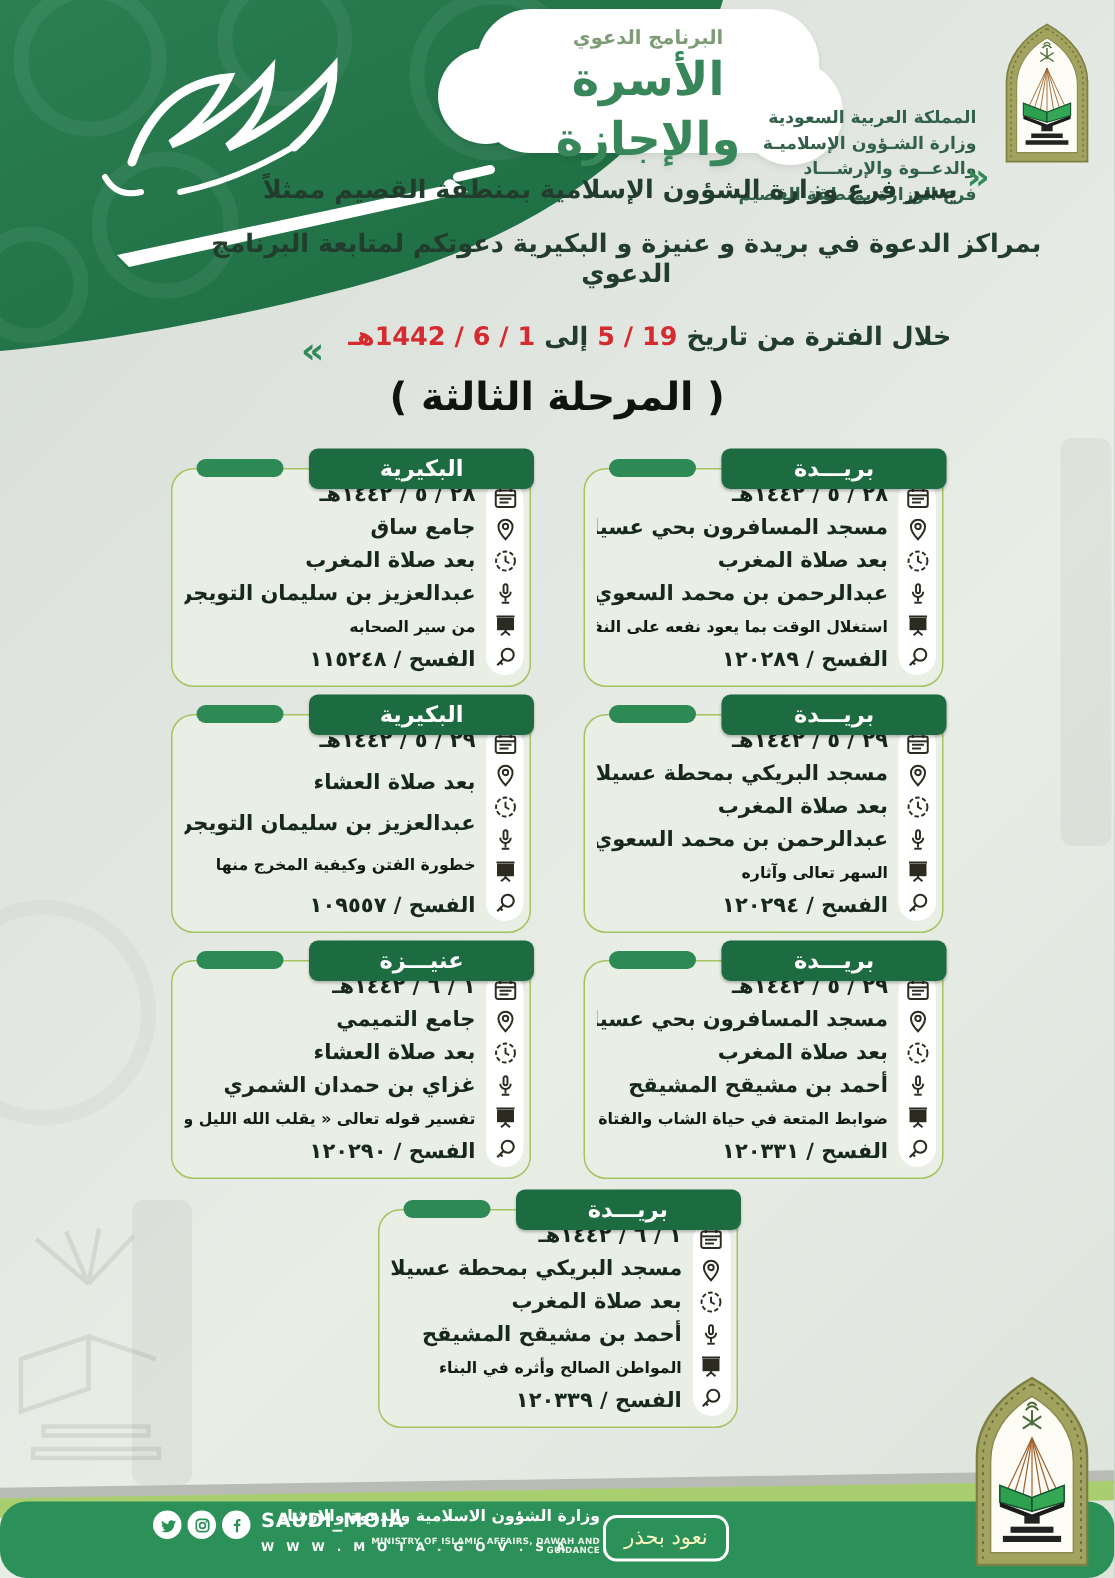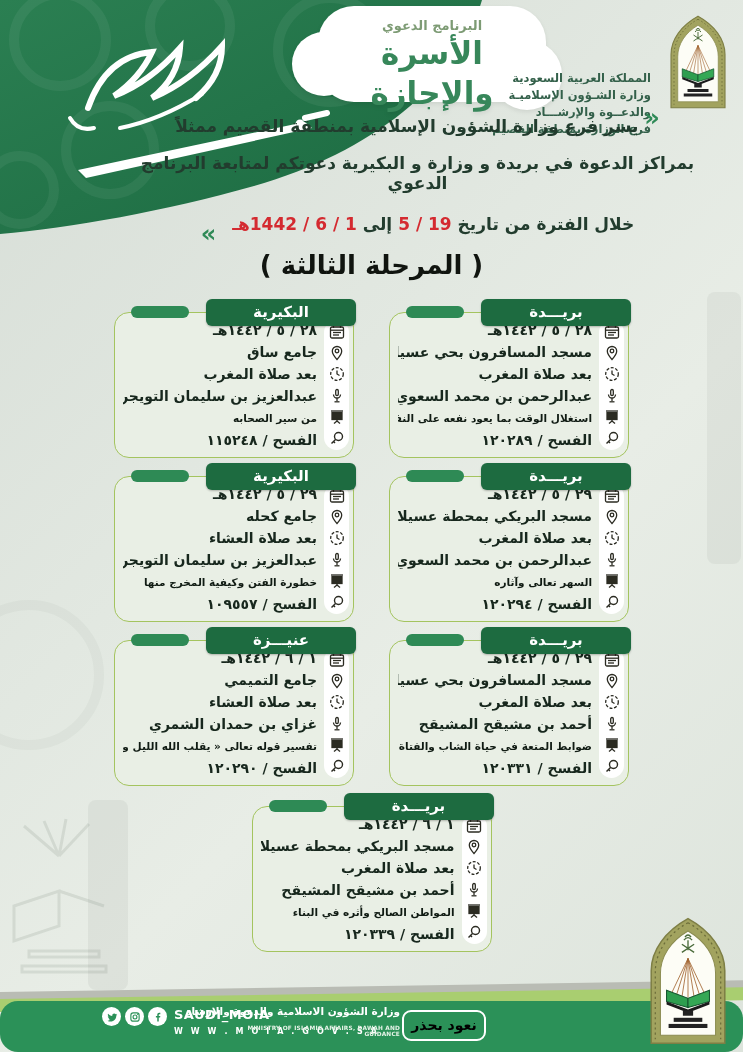--- a/index.html
+++ b/index.html
@@ -80,21 +80,21 @@
   .social-btn { width:19px; height:19px; background:#fff; border-radius:50%; color:#2b9158;
           display:flex; align-items:center; justify-content:center; }
   .social-btn svg { width:12px; height:12px; }
   .handle { position:absolute; left:174px; top:6px; color:#fff; font-size:13px; font-weight:bold; letter-spacing:.5px; }
   .website { position:absolute; left:174px; top:26px; color:#fff; font-size:8px; font-weight:bold; letter-spacing:2.6px; }
   .f-ministry-ar { position:absolute; left:240px; top:4px; width:160px; text-align:right; direction:rtl;
           color:#fff; font-size:10.5px; font-weight:bold; white-space:nowrap; }
   .f-ministry-en { position:absolute; left:228px; top:24px; width:172px; text-align:right;
           color:#e8f4e9; font-size:5.8px; font-weight:bold; letter-spacing:.2px; }
   .safety-badge { position:absolute; left:402px; top:9px; width:84px; height:31px; border:2.5px solid #fff;
-          border-radius:9px; color:#000000; font-size:14px; font-weight:bold; text-align:center;
+          border-radius:9px; color:#fef9c3; font-size:14px; font-weight:normal; text-align:center;
           line-height:26px; direction:rtl; }
 </style>
 </head>
 <body>
 
 <div class="poster">
 
   <svg class="flag" viewBox="0 0 505 245">
     <defs>
       <linearGradient id="fg" x1="0" y1="0" x2="1" y2="1">
@@ -163,21 +163,21 @@
         <rect x="32" y="100" width="28" height="4" fill="#222222"></rect>
         <rect x="27" y="106" width="38" height="4" fill="#222222"></rect>
       </g>
     </svg>
   </div>
 
   <div class="intro">
     <div class="intro-line">
       <span class="q q-open">«</span><span>يسر فرع وزارة الشؤون الإسلامية بمنطقة القصيم ممثلاً</span>
     </div>
-    <div class="intro-line">بمراكز الدعوة في بريدة و وزارة و البكيرية دعوتكم لمتابعة البرنامج الدعوي</div>
+    <div class="intro-line">بمراكز الدعوة في بريدة و عنيزة و البكيرية دعوتكم لمتابعة البرنامج الدعوي</div>
     <div class="intro-line">
       <span>خلال الفترة من تاريخ</span>
       <span class="red">19 / 5</span>
       <span>إلى</span>
       <span class="red">1 / 6 / 1442هـ</span>
       <span class="q q-close">»</span>
     </div>
   </div>
 
   <h2 class="phase">( المرحلة الثالثة )</h2>
@@ -409,21 +409,20 @@
           <span class="cicon">
             <svg viewBox="0 0 16 16" fill="none" stroke="currentColor" stroke-width="1.4">
               <circle cx="9.5" cy="6.5" r="4"></circle>
               <line x1="6.5" y1="9.5" x2="2.5" y2="13.5"></line>
               <line x1="4.5" y1="11.5" x2="6" y2="13"></line>
             </svg>
           </span>
         </div>
         <div class="rows">
           <div class="row row-date">٢٩ / ٥ / ١٤٤٢هـ</div>
-          <div class="row row-mosque">جامع كحله</div>
           <div class="row row-time">بعد صلاة العشاء</div>
           <div class="row row-speaker">عبدالعزيز بن سليمان التويجري</div>
           <div class="row row-topic">خطورة الفتن وكيفية المخرج منها</div>
           <div class="row row-permit">الفسح / ١٠٩٥٥٧</div>
         </div>
       </article>
       <article class="card">
         <div class="card-tab">بريـــدة</div>
         <div class="card-pill"></div>
         <div class="icon-strip">

